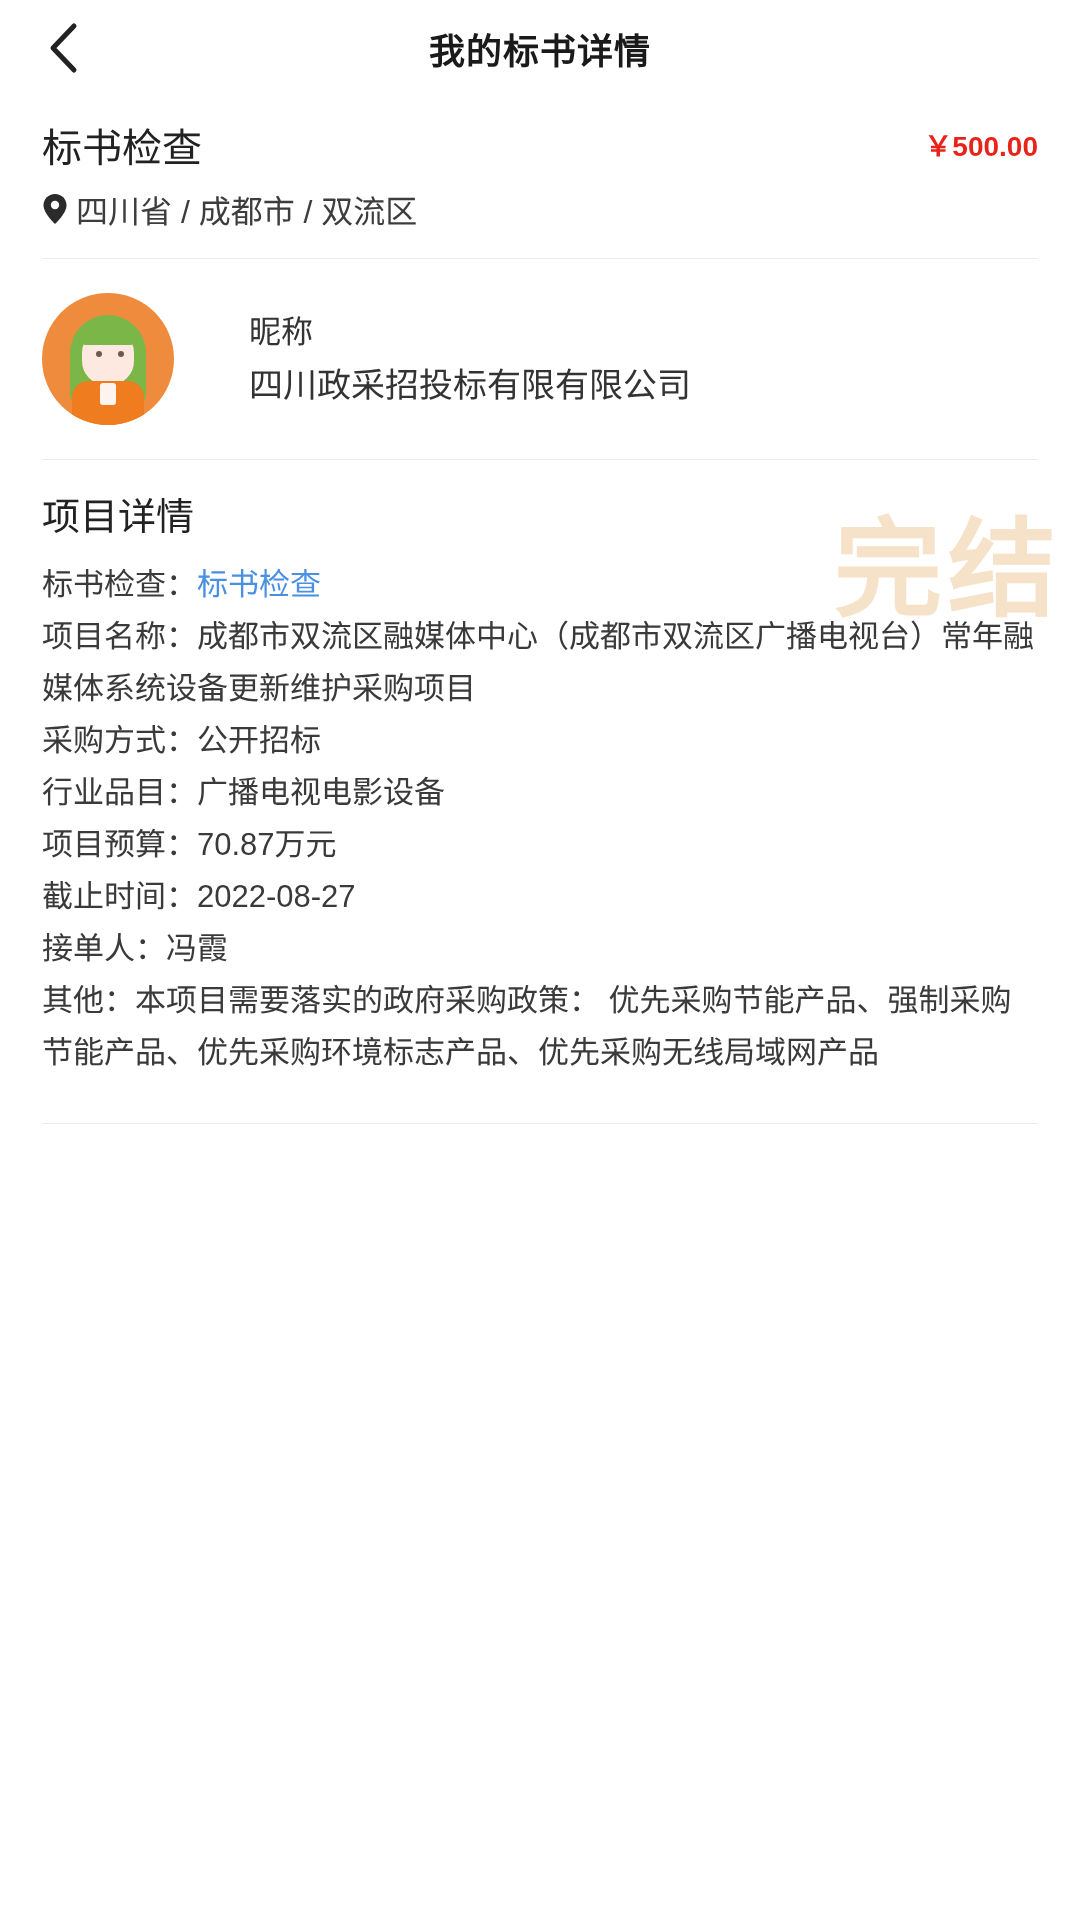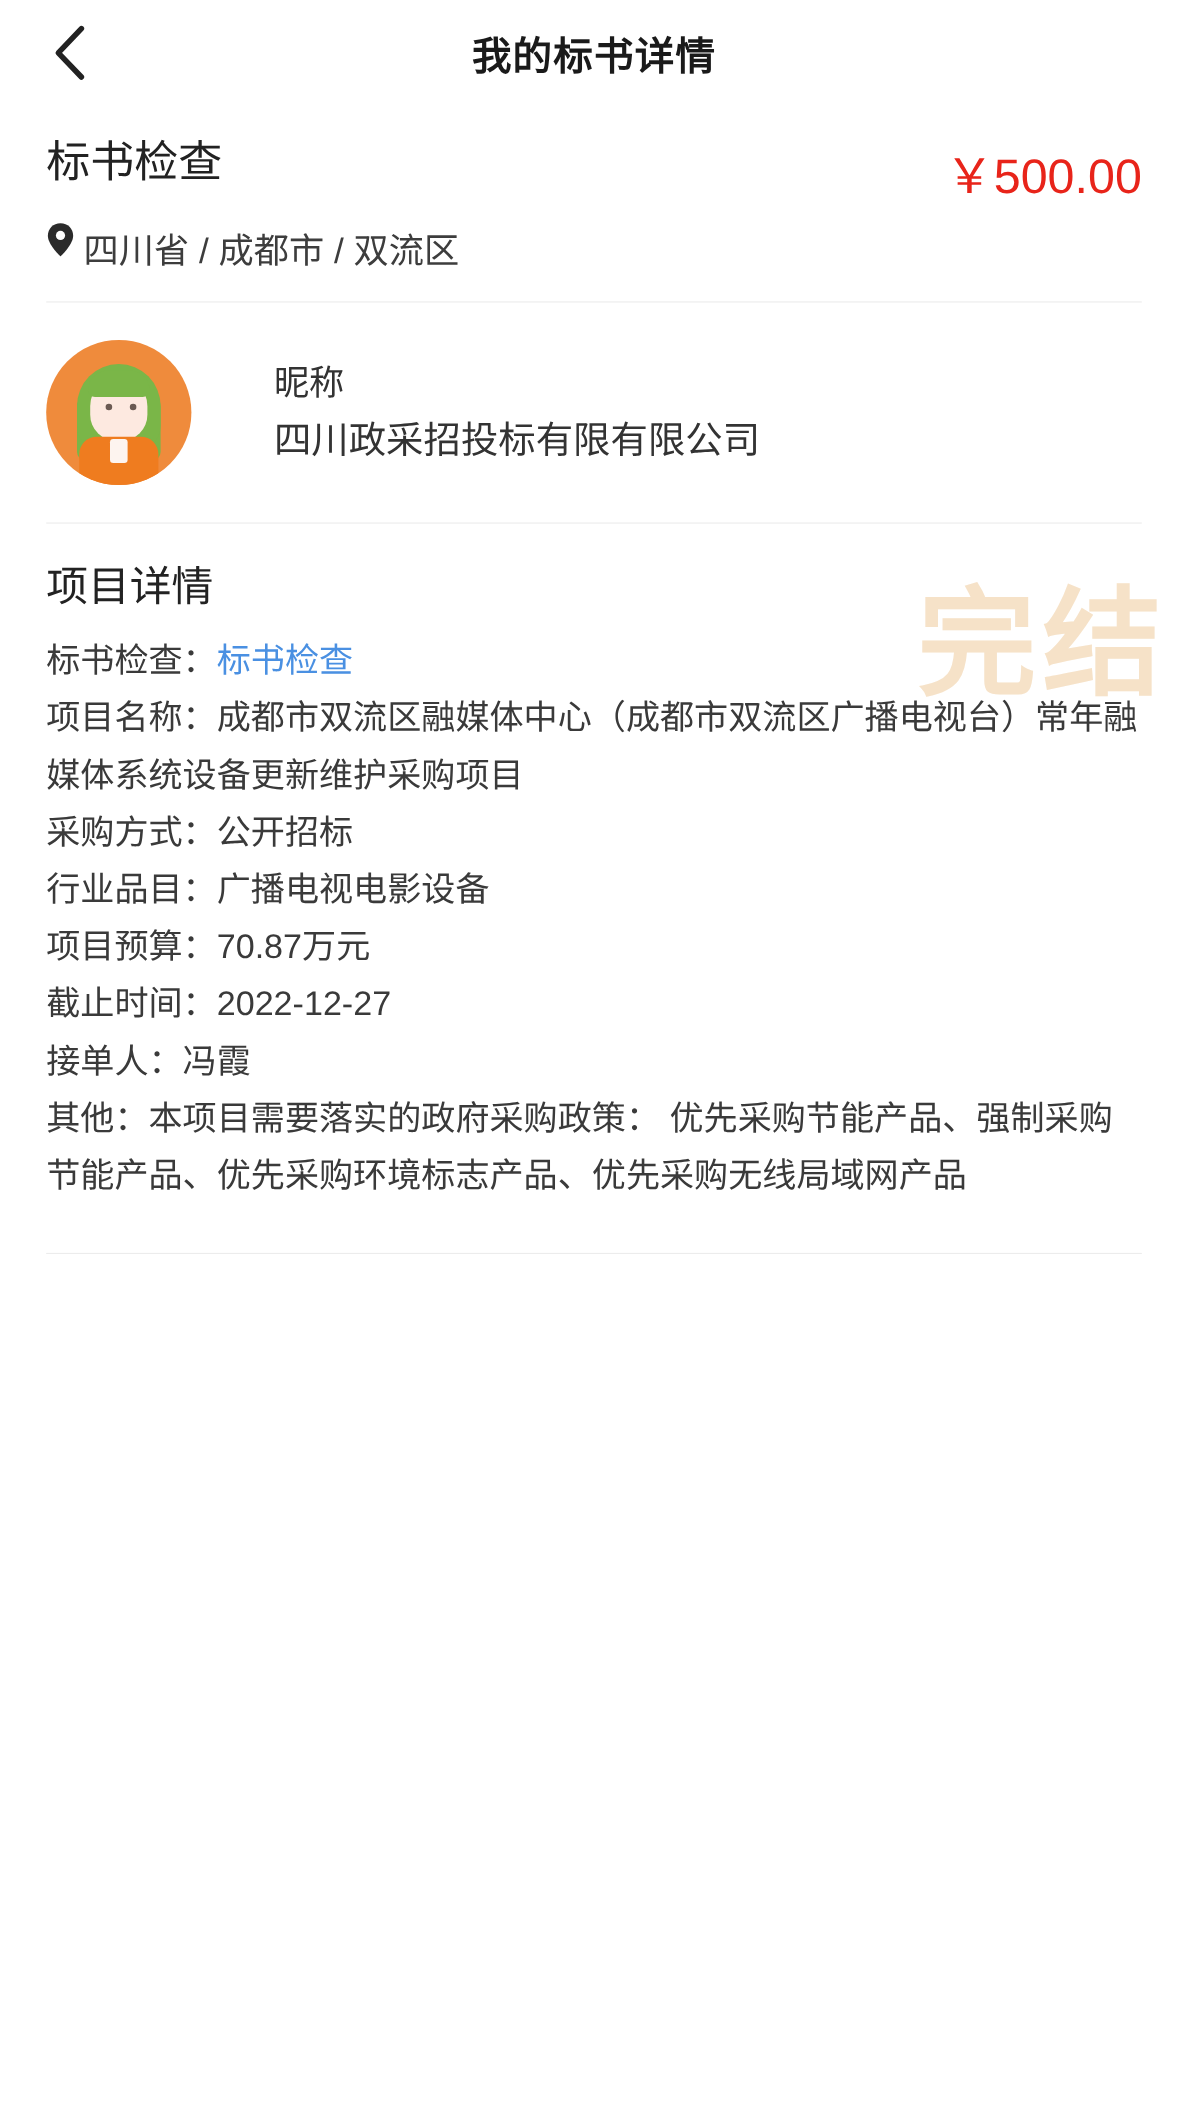--- a/index.html
+++ b/index.html
@@ -55,28 +55,29 @@
     display: flex;
     align-items: flex-start;
     justify-content: space-between;
   }
   .summary-title {
     font-size: 40px;
     color: #222222;
     line-height: 1.2;
   }
   .summary-price {
-    font-size: 44px;
+    font-size: 28px;
     color: #e8241a;
-    font-weight: 400;
+    font-weight: 700;
     white-space: nowrap;
     text-align: center;
   }
   .summary-loc {
     display: flex;
+    align-items: center;
     margin-top: 14px;
     font-size: 32px;
     color: #3d3d3d;
   }
   .pin-icon {
     width: 26px;
     height: 32px;
     margin-right: 8px;
     flex: 0 0 auto;
     display: inline-block;
@@ -297,21 +298,21 @@
       <div class="detail-line">
         <span>采购方式：</span><span>公开招标</span>
       </div>
       <div class="detail-line">
         <span>行业品目：</span><span>广播电视电影设备</span>
       </div>
       <div class="detail-line">
         <span>项目预算：</span><span>70.87万元</span>
       </div>
       <div class="detail-line">
-        <span>截止时间：</span><span>2022-12-27</span>
+        <span>截止时间：</span><span>2022-08-27</span>
       </div>
       <div class="detail-line">
         <span>接单人：</span><span>冯霞</span>
       </div>
       <div class="detail-line">
         <span>其他：</span><span>本项目需要落实的政府采购政策： 优先采购节能产品、强制采购节能产品、优先采购环境标志产品、优先采购无线局域网产品</span>
       </div>
     </div>
   </div>
 

